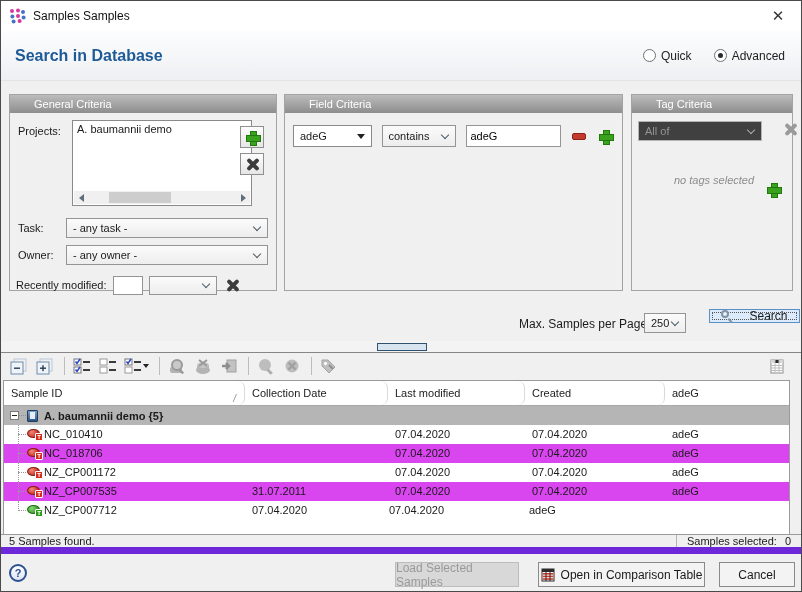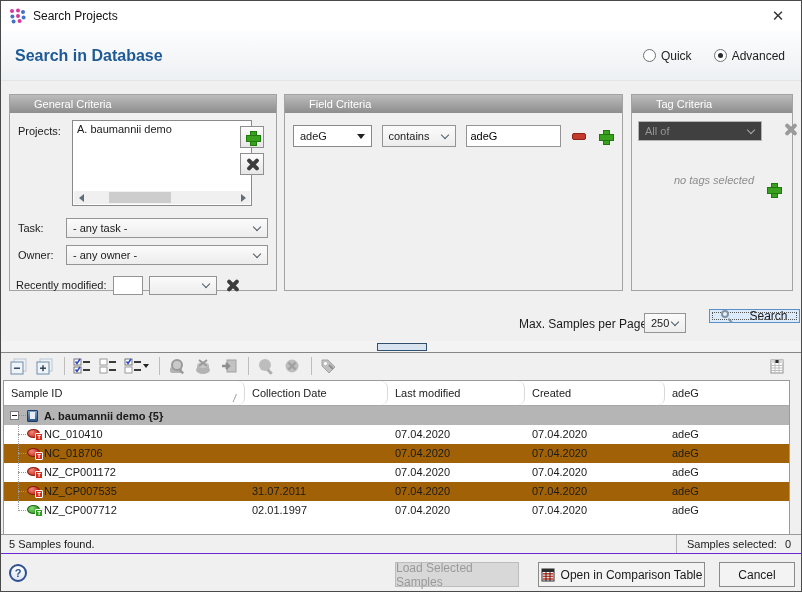--- a/index.html
+++ b/index.html
@@ -109,36 +109,36 @@
   .c1{width:241px;} .c2{width:143px;} .c3{width:137px;} .c4{width:140px;} .c5{flex:1;border-right:none;}
   .sort-glyph { position:absolute; right:8px; top:6px; color:#8a8a8a; font-size:10px; font-style:italic; }
   .group-row { display:flex; align-items:center; height:19px; background:#b5b5b5; font-weight:bold; font-size:11px; padding-left:6px; }
   .expander { width:9px; height:9px; background:#fff; border:1px solid #7c7c7c; position:relative; flex:none; }
   .expander::after { content:""; position:absolute; left:1px; top:3px; width:5px; height:1px; background:#222; }
   .gdot { width:7px; border-top:1px dotted #8f8f8f; height:0; flex:none; }
   .proj-icon { width:13px; height:14px; flex:none; margin-right:5px; position:relative; }
   .proj-icon .body { position:absolute; left:1px; top:1px; width:11px; height:12px; background:linear-gradient(#7aa0cc,#2e5585); border:1px solid #1e3c61; border-radius:1px; }
   .proj-icon .page { position:absolute; left:4px; top:3px; width:5px; height:7px; background:#e8eef6; }
   .trow { display:flex; height:19px; font-size:11px;align-items:center; }
-  .trow.alt { background:#a16207; }
+  .trow.alt { background:#d946ef; }
   .trow .cell { line-height:19px; padding-left:7px; overflow:hidden; white-space:nowrap; }
   .trow .c1 { position:relative; padding-left:40px; }
   .tree-v { position:absolute; left:14px; top:0; bottom:0; width:0; border-left:1px dotted #9a9a9a; }
   .trow.last .tree-v { bottom:50%; }
   .tree-h { position:absolute; left:14px; top:9px; width:8px; height:0; border-top:1px dotted #9a9a9a; }
   .pill { position:absolute; left:23px; top:3px; width:16px; height:13px; }
   .pill .disc { position:absolute; left:0; top:1px; width:13px; height:9px; border-radius:50%; }
   .pill.red .disc { background:radial-gradient(circle at 35% 30%, #f08a7e, #c62c1d 70%); border:1px solid #8c1a0e; }
   .pill.green .disc { background:radial-gradient(circle at 35% 30%, #8fd97f, #2e9c1e 70%); border:1px solid #1c6b10; }
   .pill .badge { position:absolute; right:0; bottom:0; width:8px; height:8px; border:1px solid #fff; border-radius:1px; color:#fff; font-size:6px; font-weight:bold; line-height:6px; text-align:center; }
   .pill.red .badge { background:#d42b1a; }
   .pill.green .badge { background:#2e9c1e; }
 
   
-  .statusbar { position:absolute; left:0; top:533px; right:0; height:20px; background:#f0f0f0; border-top:1px solid #9b9b9b; border-bottom:1px solid #6d28d9; display:flex; align-items:center; }
+  .statusbar { position:absolute; left:0; top:533px; right:0; height:20px; background:#f0f0f0; border-top:1px solid #9b9b9b; border-bottom:7px solid #6d28d9; display:flex; align-items:center; }
   .statusbar .left { padding-left:8px; flex:1; }
   .statusbar .right { border-left:1px solid #b5b5b5; height:100%; display:flex; align-items:center; padding:0 10px; gap:8px; }
 
   
   .footer { position:absolute; left:0; top:554px; right:0; bottom:0; background:#f0f0f0; }
   .help-circle { position:absolute; left:8px; top:9px; width:18px; height:18px; border-radius:50%; border:2px solid #2c4f93; color:#2c4f93; background:linear-gradient(#ffffff,#dfe6f2); font-weight:bold; font-size:11px; text-align:center; line-height:15px; cursor:pointer; }
   .btn { position:absolute; top:7px; height:25px; background:#f3f3f3; border:1px solid #8a8a8a; font-family:"Liberation Sans",sans-serif; font-size:12px; color:#1a1a1a; display:flex; align-items:center; justify-content:center; gap:6px; cursor:pointer; }
   .btn.disabled { background:#d8d8d8; border-color:#bdbdbd; color:#9a9a9a; cursor:default; }
   .btn-load { left:394px; width:124px; }
   .btn-compare { left:537px; width:167px; }
@@ -153,21 +153,21 @@
     <svg width="17" height="16" viewBox="0 0 17 16">
       <circle cx="3" cy="3" r="2" fill="#d6399b"></circle>
         <circle cx="9" cy="2.6" r="2" fill="#d6399b"></circle>
       <circle cx="14" cy="4" r="2" fill="#4472c4"></circle>
         <circle cx="3.4" cy="8.6" r="2" fill="#4472c4"></circle>
       <circle cx="9" cy="8" r="2" fill="#d6399b"></circle>
         <circle cx="4.6" cy="13.4" r="2" fill="#4472c4"></circle>
       <circle cx="10.6" cy="13" r="2" fill="#d6399b"></circle>
         <circle cx="14.6" cy="9.6" r="2" fill="#4472c4"></circle>
     </svg>
-    <span class="app-title">Search Projects</span>
+    <span class="app-title">Samples Samples</span>
     <span class="close-x">✕</span>
   </div>
 
   <div class="header">
     <h1>Search in Database</h1>
     <div class="radio-group">
       <label class="radio">
         <span class="rb"></span>
         <span>Quick</span>
       </label>
@@ -459,21 +459,20 @@
       <div class="cell c5">adeG</div>
     </div>
 
     <div class="trow last">
       <div class="cell c1"><span class="tree-v"></span><span class="tree-h"></span>
         <span class="pill green">
             <span class="disc"></span>
             <span class="badge">T</span>
           </span>
         <span>NZ_CP007712</span></div>
-      <div class="cell c2">02.01.1997</div>
       <div class="cell c3">07.04.2020</div>
       <div class="cell c4">07.04.2020</div>
       <div class="cell c5">adeG</div>
     </div>
   </div>
 
   <div class="statusbar">
     <span class="left">5 Samples found.</span>
     <span class="right">
       <span>Samples selected:</span>

